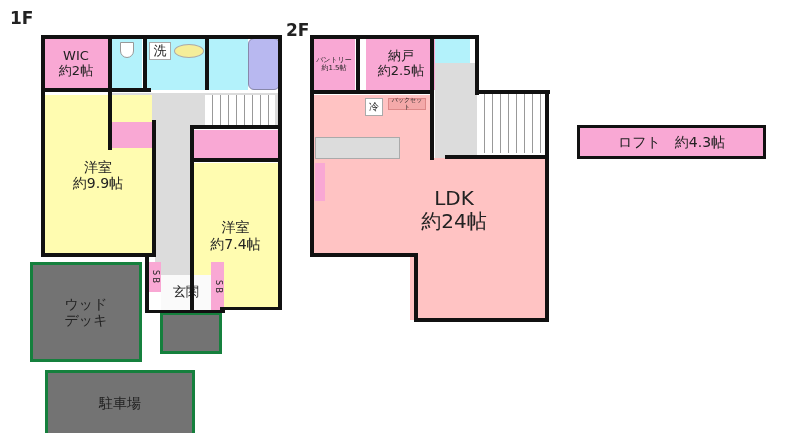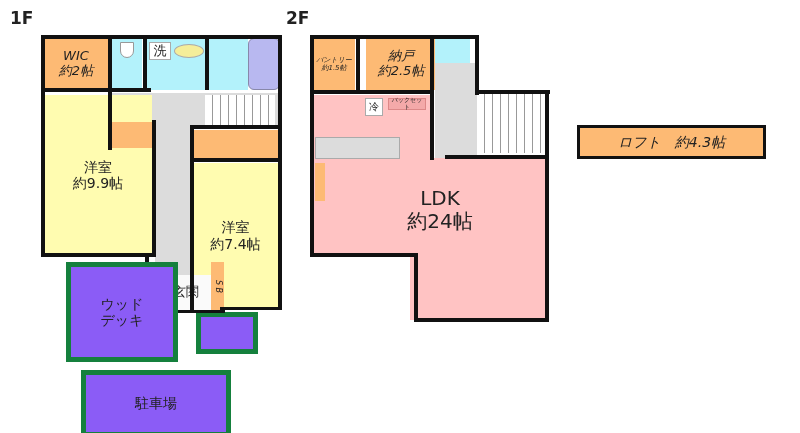--- a/index.html
+++ b/index.html
@@ -2,37 +2,37 @@
 <html><head>
 <meta charset="utf-8">
 <style>
   html,body{margin:0;padding:0;background:#fff;}
   body{width:800px;height:433px;position:relative;overflow:hidden;font-family:"DejaVu Sans","Liberation Sans",sans-serif;color:#222;}
   .abs{position:absolute;box-sizing:border-box;}
   .room{position:absolute;box-sizing:border-box;display:flex;flex-direction:column;align-items:center;justify-content:center;text-align:center;line-height:1.15;}
   .wall{position:absolute;background:#111;}
   .floor-label{position:absolute;font-size:17px;color:#222;font-weight:bold;}
   .yellow{background:#fffcb0;}
-  .green{background:#fdba74;font-style:italic;}
+  .green{background:#f9a8d4;}
   .cyan{background:#b3f2fb;}
   .pink{background:#ffc3c3;}
   .gray{background:#dcdcdc;}
   .blue{background:#b8b8f0;}
-  .thin{border:5px solid #15803d;background:#8b5cf6;margin-left:36px;}
+  .thin{border:3px solid #15803d;background:#737373;}
   .lbl-big{font-size:14px;}
   .lbl-mid{font-size:13px;}
   .lbl-sm{font-size:7px;}
   .stairs{background:repeating-linear-gradient(90deg,#fff 0 7px,#999 7px 8px);}
   .sb{font-size:8px;line-height:1.1;}
 </style>
 </head>
 <body>
 
 <div class="floor-label" style="left:10px;top:8px;">1F</div>
-<div class="floor-label" style="left:286px;top:8px;">2F</div>
+<div class="floor-label" style="left:286px;top:20px;">2F</div>
 
 <div class="abs" style="left:0;top:0;width:290px;height:433px;">
 
   <div class="abs gray" style="left:112px;top:93px;width:168px;height:35px;"></div>
   <div class="abs gray" style="left:155px;top:120px;width:37px;height:155px;"></div>
   <div class="abs stairs" style="left:205px;top:95px;width:70px;height:30px;"></div>
 
   <div class="room green" style="left:44px;top:38px;width:64px;height:52px;">
     <div class="lbl-mid">WIC</div>
     <div class="lbl-mid">約2帖</div>
@@ -112,21 +112,21 @@
   </div>
 
   <div class="abs cyan" style="left:145px;top:38px;width:35px;height:25px;"></div>
 
   <div class="abs gray" style="left:145px;top:63px;width:42px;height:95px;"></div>
   <div class="abs stairs" style="left:187px;top:93px;width:70px;height:60px;"></div>
 
   <div class="abs pink" style="left:23px;top:95px;width:118px;height:160px;"></div>
   <div class="abs pink" style="left:23px;top:158px;width:232px;height:97px;"></div>
   <div class="abs pink" style="left:120px;top:250px;width:135px;height:70px;"></div>
-  <div class="room" style="left:90px;top:180px;width:120px;height:60px;">
+  <div class="room" style="left:104px;top:180px;width:120px;height:60px;">
     <div class="lbl-big" style="font-size:20px;">LDK</div>
     <div class="lbl-big" style="font-size:20px;text-align:right;">約24帖</div>
   </div>
   <div class="room" style="left:75px;top:98px;width:18px;height:18px;background:#fff;border:1px solid #aaa;">
     <span style="font-size:10px;">冷</span>
   </div>
   <div class="room" style="left:98px;top:98px;width:38px;height:12px;background:#f4a9a9;border:1px solid #d88;">
     <span style="font-size:6px;">バックセット</span>
   </div>
   <div class="abs gray" style="left:25px;top:137px;width:85px;height:22px;border:1px solid #aaa;"></div>

